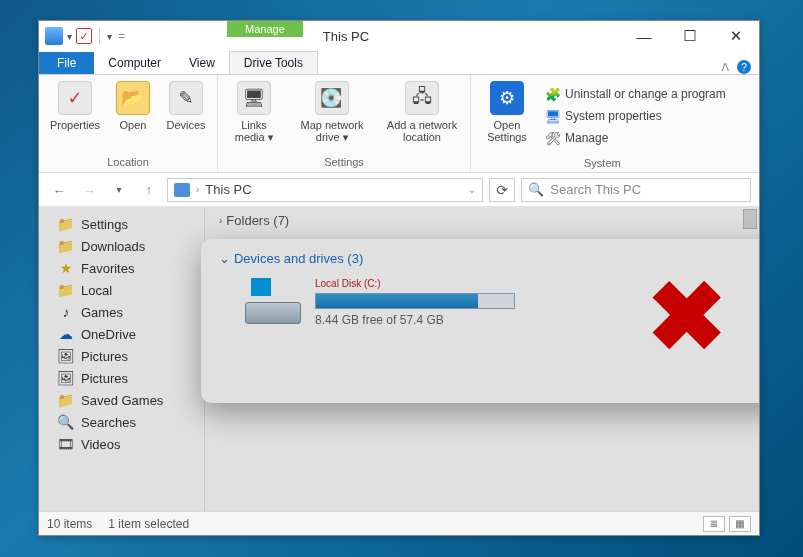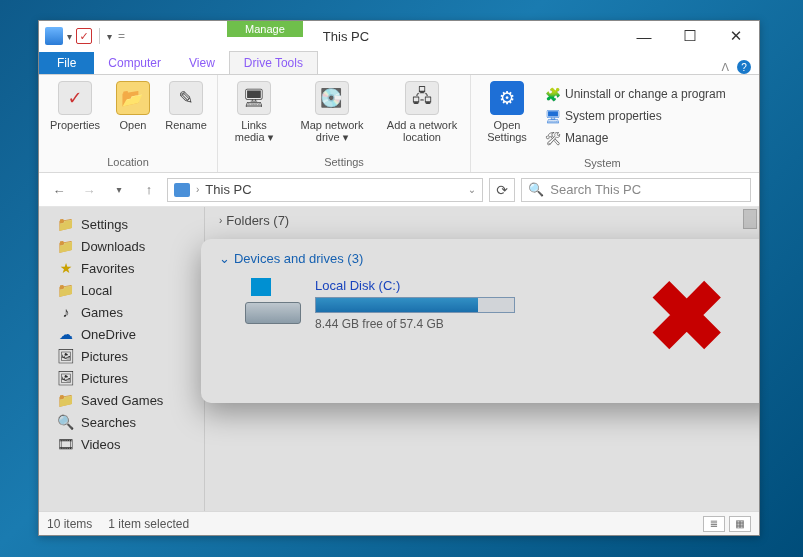--- a/index.html
+++ b/index.html
@@ -12,21 +12,21 @@
   .qat .red-check { width: 16px; height: 16px; border: 1px solid #c33; color:#c33; display:flex; align-items:center; justify-content:center; font-size:11px; border-radius:2px; }
   .qat .vbar { width:1px; height:16px; background:#ccc; margin:0 3px; align-self:center; }
   .qat .drop { font-size:10px; color:#555; }
   .tab-ctx { margin-left: 96px; display:flex; flex-direction:column; align-items:center; }
   .tab-ctx .ctx-label { background:#6fbf4b; color:#fff; font-size:11px; padding:2px 18px; }
   .title-text { margin-left: 20px; align-self:center; font-size:13px; color:#333; }
   .win-controls { margin-left:auto; display:flex; }
   .win-controls div { width:46px; display:flex; align-items:center; justify-content:center; font-size:15px; color:#333; }
   
   .tabstrip { height:24px; display:flex; align-items:flex-end; border-bottom:1px solid #d0d0d0; font-size:12px; }
-  .tab { padding:4px 14px; color:#8b5cf6; cursor:pointer; }
+  .tab { padding:4px 14px; color:#0f172a; cursor:pointer; }
   .tab.file { background:#1979ca; color:#fff; padding:4px 18px; }
   .tab.contextual { border:1px solid #d0d0d0; border-bottom:none; background:#f4f4f4; }
   .tabstrip .help { margin-left:auto; display:flex; align-items:center; padding-right:8px; gap:8px; color:#1979ca; }
   .tabstrip .help .chev { color:#888; font-size:11px; }
   .tabstrip .help .q { width:14px; height:14px; border-radius:50%; background:#1979ca; color:#fff; font-size:10px; display:flex; align-items:center; justify-content:center; }
   
   .ribbon { height:98px; display:flex; background:#fafafa; border-bottom:1px solid #d9d9d9; font-size:11px; color:#444; }
   .rgroup { display:flex; flex-direction:column; border-right:1px solid #e2e2e2; }
   .rbuttons { flex:1; display:flex; align-items:flex-start; padding:6px 8px; gap:10px; }
   .rbtn { display:flex; flex-direction:column; align-items:center; width:56px; text-align:center; gap:4px; cursor:pointer; }
@@ -55,21 +55,21 @@
   .section-hdr .chev { font-size:10px; color:#666; }
   .scrollbar-stub { position:absolute; right:2px; top:2px; width:14px; height:20px; background:#ddd; border:1px solid #bbb; }
   
   .hl-panel { position:absolute; left:-4px; top:32px; width:586px; height:164px; background:#fff; border-radius:10px; box-shadow:0 10px 30px rgba(0,0,0,.35); padding:8px 14px 8px 14px; }
   .hl-panel .hdr { display:flex; align-items:center; gap:4px; color:#1a6fca; font-size:13px; padding:4px 0 8px 4px; }
   .drive { display:flex; align-items:flex-start; gap:14px; padding:4px 0 0 30px; }
   .drive .dicon { width:56px; height:48px; position:relative; }
   .drive .dicon .win { position:absolute; top:0; left:6px; width:20px; height:18px; background:#00a4ef; }
   .drive .dicon .case { position:absolute; bottom:2px; left:0; width:56px; height:22px; background:linear-gradient(#d8e2ea,#9fb2c0); border:1px solid #7b8b97; border-radius:3px; }
   .drive .dinfo { display:flex; flex-direction:column; gap:4px; }
-  .drive .dname { font-size:13px; color:#1d4ed8; }
+  .drive .dname { font-size:10px; color:#b91c1c; }
   .drive .dbar { width:200px; height:16px; border:1px solid #8aa9c9; background:#eef2f6; position:relative; }
   .drive .dbar .fill { position:absolute; top:0; left:0; bottom:0; width:82%; background:linear-gradient(#39a4e0,#1f7fc4); }
   .drive .dfree { font-size:12px; color:#666; }
   .red-x { position:absolute; right:60px; top:30px; font-size:96px; color:#e20000; font-weight:700; line-height:1; }
   
   .statusbar { height:24px; border-top:1px solid #d9d9d9; display:flex; align-items:center; padding:0 8px; font-size:12px; color:#555; background:#f6f6f6; }
   .statusbar .spacer { flex:1; }
   .viewbtn { width:22px; height:16px; border:1px solid #bbb; margin-left:4px; background:#fff; display:flex; align-items:center; justify-content:center; font-size:10px; color:#666; }
   
   .dim { position:absolute; inset:0; background:rgba(0,0,0,.12); pointer-events:none; }
@@ -116,21 +116,21 @@
         <div class="rbtn">
           <div class="ricon" style="color:#c33">✓</div>
           <span>Properties</span>
         </div>
         <div class="rbtn" style="width:40px">
           <div class="ricon" style="background:#f8d775;border-color:#d2a839">📂</div>
           <span>Open</span>
         </div>
         <div class="rbtn" style="width:46px">
           <div class="ricon">✎</div>
-          <span>Rename</span>
+          <span>Devices</span>
         </div>
       </div>
       <div class="rlabel-bottom">Location</div>
     </div>
 
     <div class="rgroup">
       <div class="rbuttons">
         <div class="rbtn">
           <div class="ricon">🖥</div>
           <span><span>Links media</span> ▾</span>

